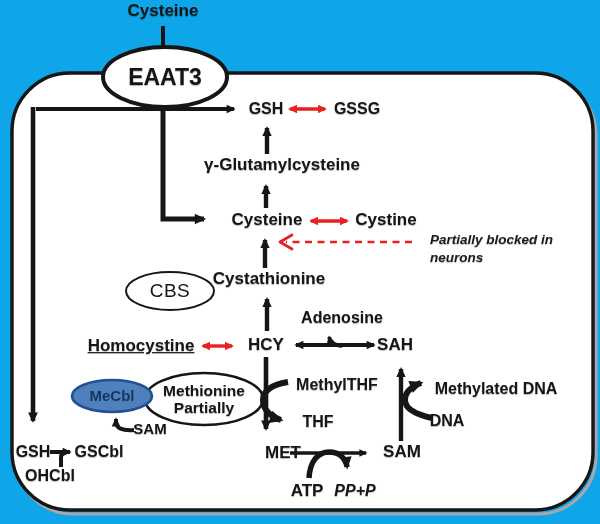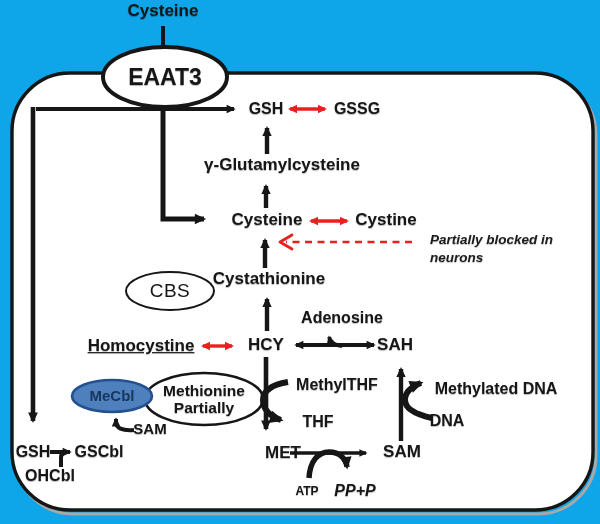--- a/index.html
+++ b/index.html
@@ -125,16 +125,16 @@
   <div class="lbl" style="left:496px;top:389px;font-size:16px;">Methylated DNA</div>
   <div class="lbl" style="left:447px;top:421px;font-size:16px;">DNA</div>
   <div class="lbl" style="left:150px;top:429px;font-size:15px;">SAM</div>
 
   <div class="lbl" style="left:33px;top:452px;font-size:16px;">GSH</div>
   <div class="lbl" style="left:99px;top:452px;font-size:16px;">GSCbl</div>
   <div class="lbl" style="left:50px;top:476px;font-size:16px;">OHCbl</div>
 
   <div class="lbl" style="left:263px;top:453px;font-size:17px;margin-left:20px;">MET</div>
   <div class="lbl" style="left:402px;top:452px;font-size:17px;">SAM</div>
-  <div class="lbl" style="left:307px;top:491px;font-size:12px;">ATP</div>
+  <div class="lbl" style="left:307px;top:491px;font-size:17px;">ATP</div>
   <div class="lbl" style="left:355px;top:491px;font-size:16px;font-style:italic;">PP+P</div>
 
 </div>
 
 </body></html>

